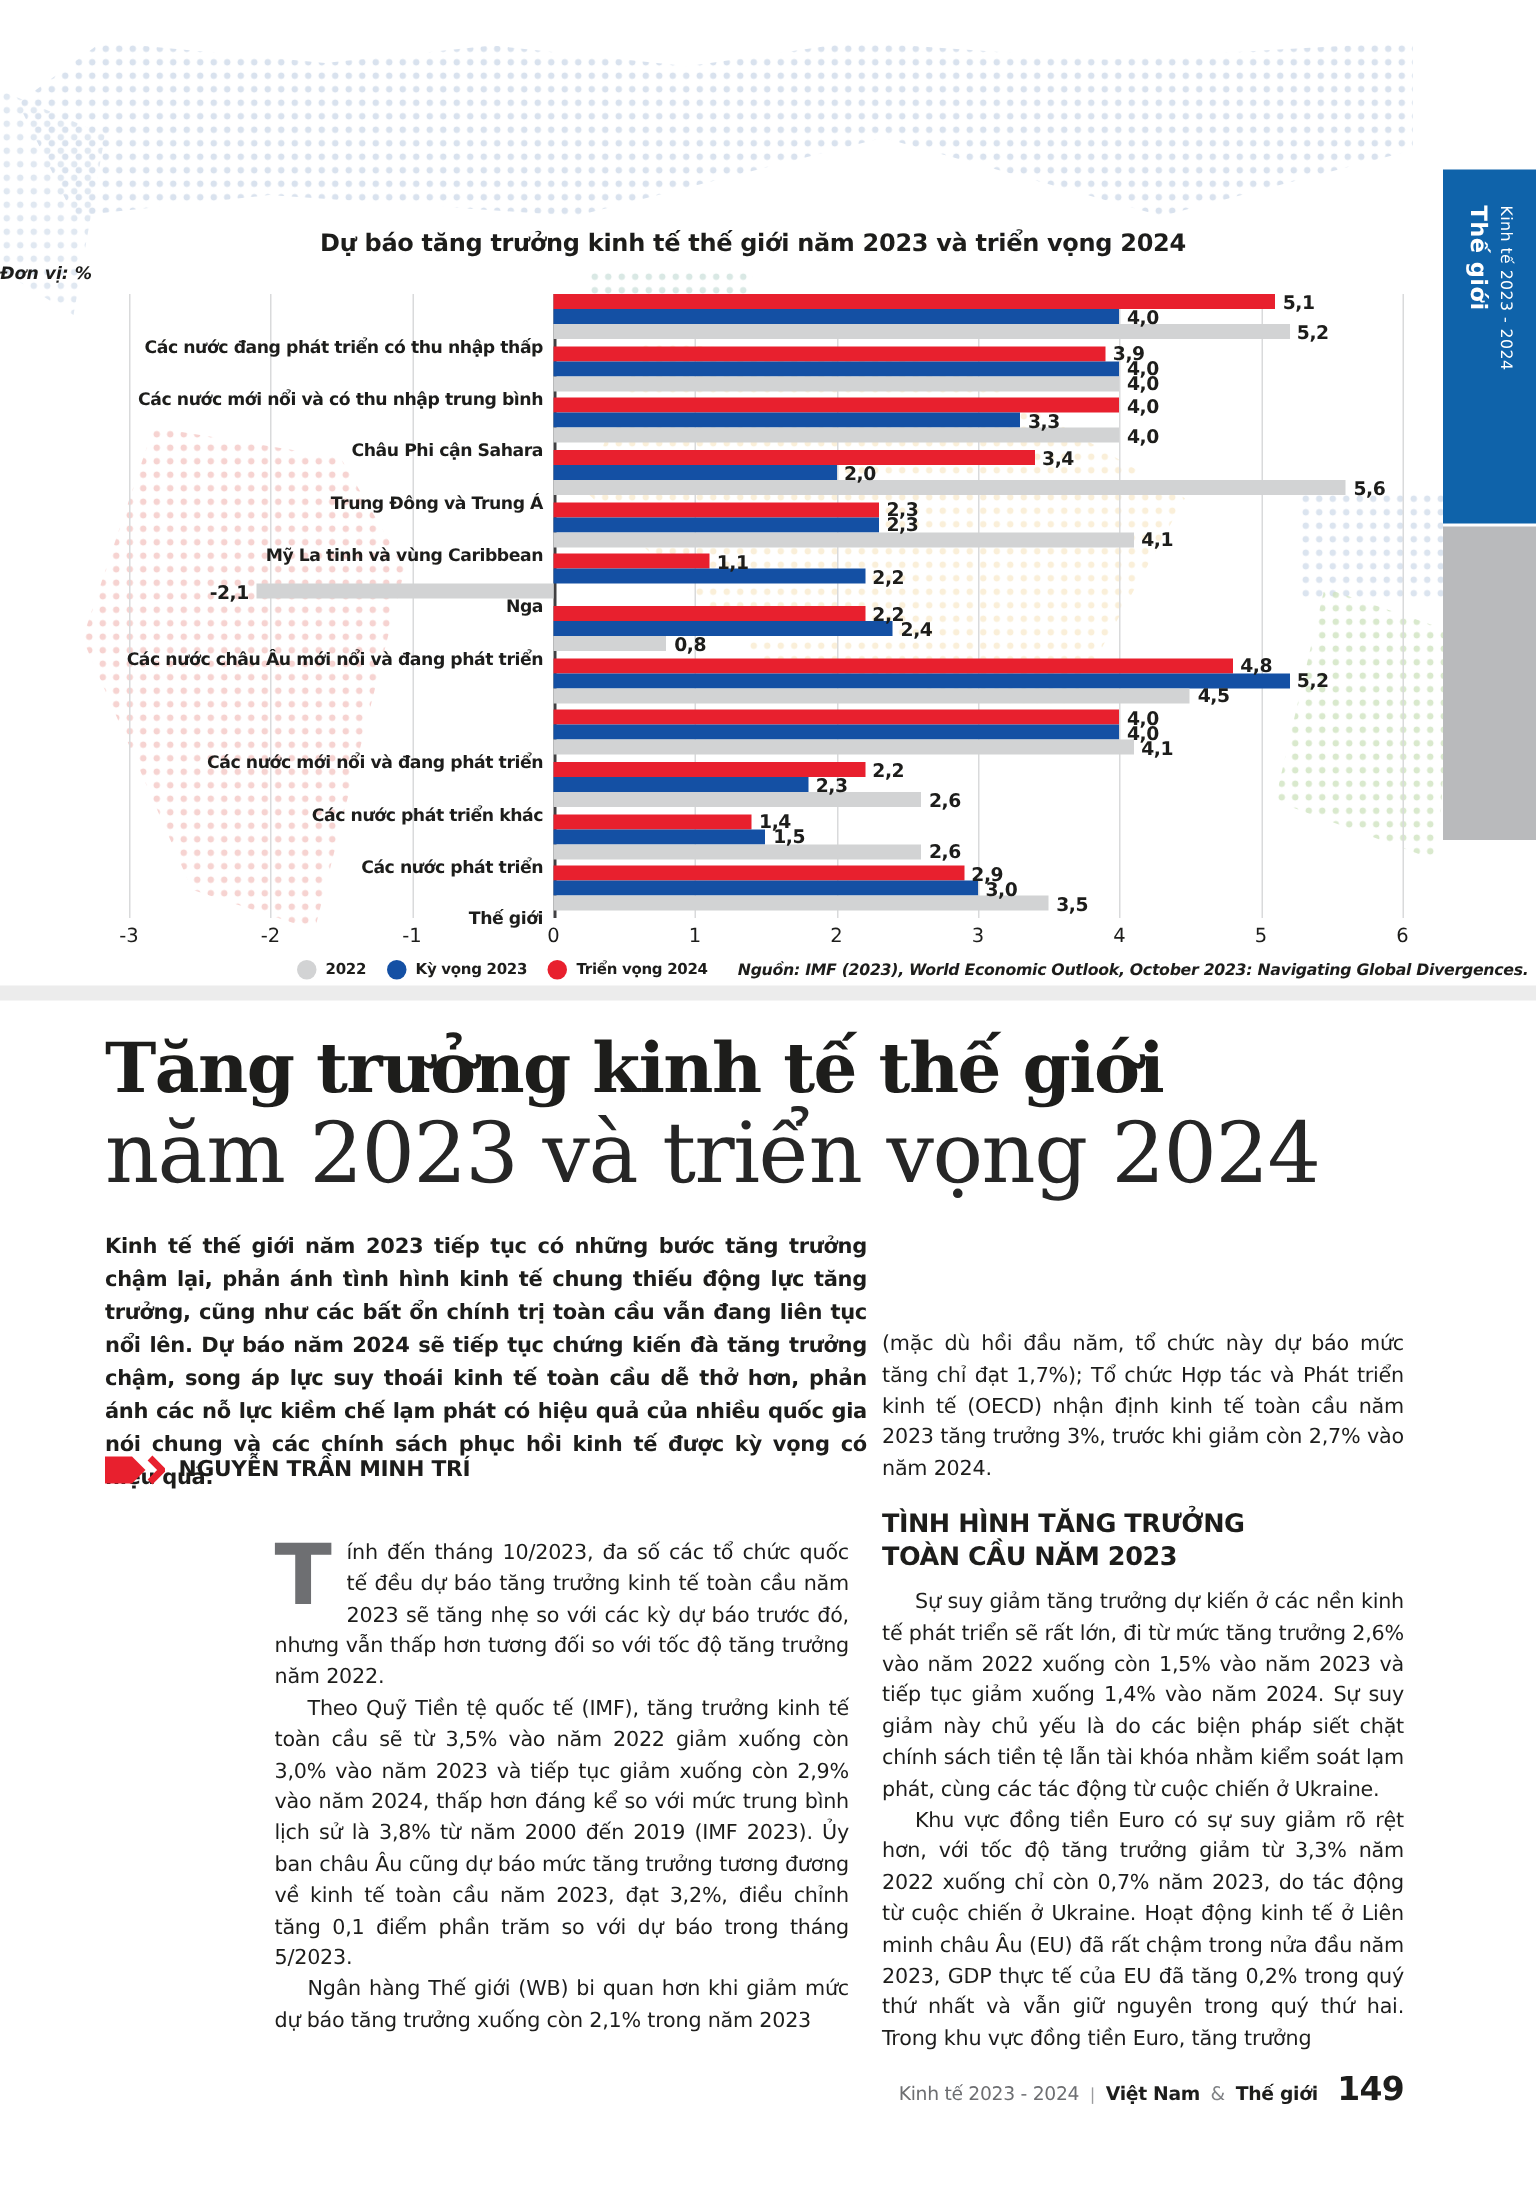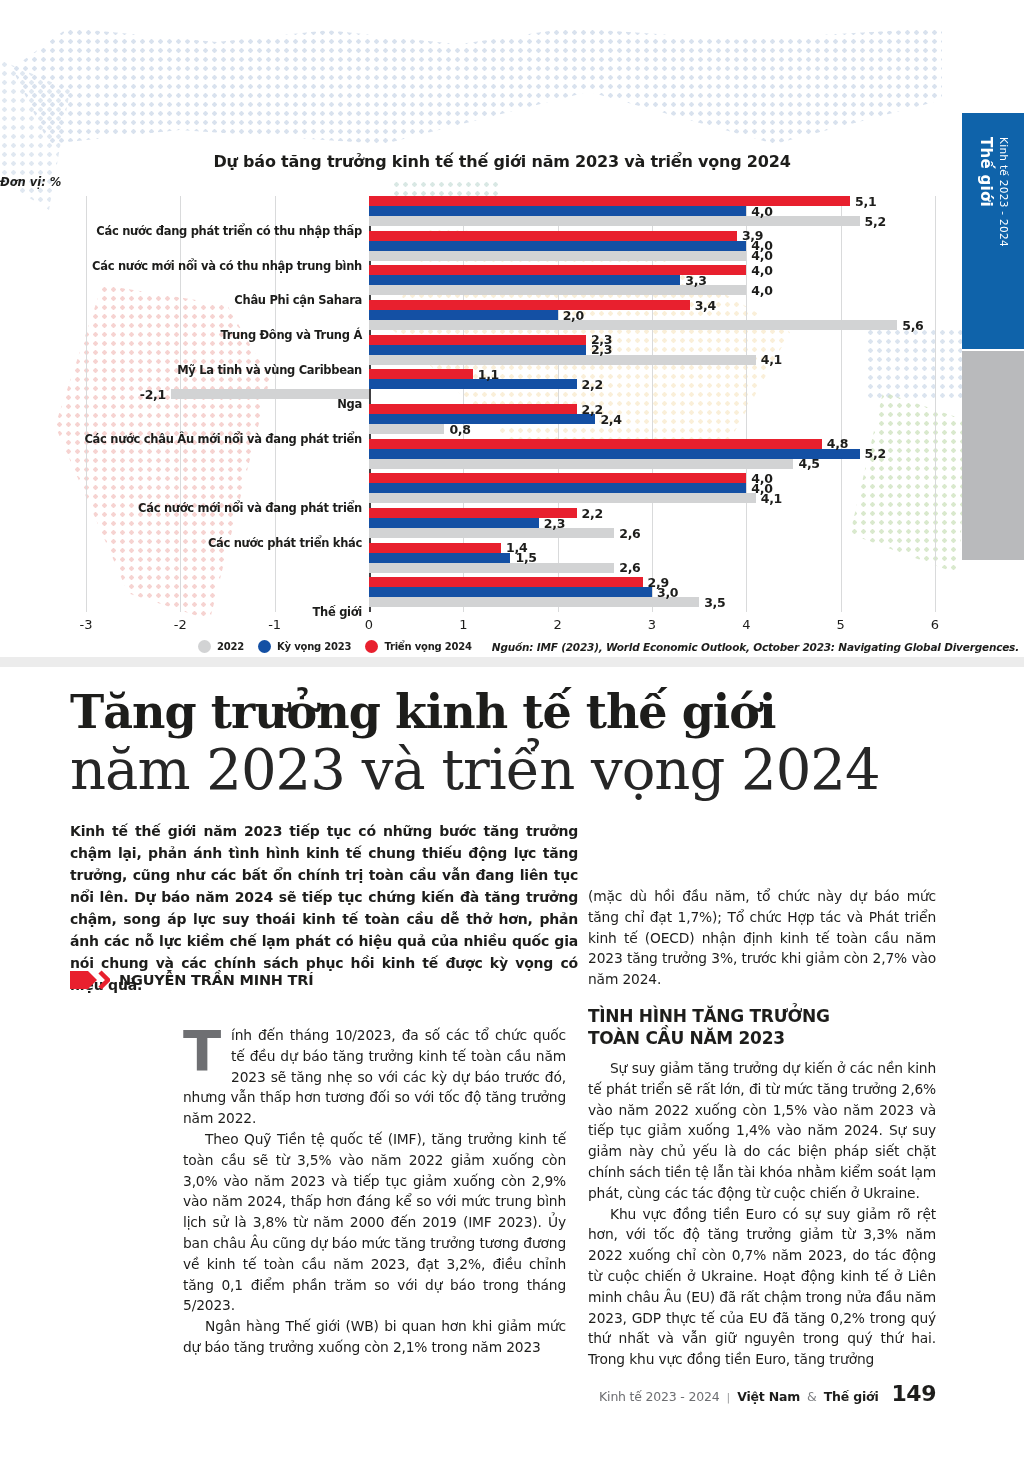--- a/index.html
+++ b/index.html
@@ -182,20 +182,21 @@
       <span class="val" style="top: 285.833px; left: calc(77.7778% + 5px);">4,0</span>
       <div class="bar" style="top: 297.333px; height: 10px; background: rgb(210, 211, 212); left: 33.3333%; width: 45.5556%;"></div>
       <span class="val" style="top: 295.833px; left: calc(78.8889% + 5px);">4,1</span>
       <div class="cat-label" style="top: 312px;">Các nước phát triển khác</div>
       <div class="bar" style="top: 312px; height: 10px; background: rgb(232, 32, 46); left: 33.3333%; width: 24.4444%;"></div>
       <span class="val" style="top: 310.5px; left: calc(57.7778% + 5px);">2,2</span>
       <div class="bar" style="top: 322px; height: 10px; background: rgb(20, 80, 164); left: 33.3333%; width: 20%;"></div>
       <span class="val" style="top: 320.5px; left: calc(53.3333% + 5px);">2,3</span>
       <div class="bar" style="top: 332px; height: 10px; background: rgb(210, 211, 212); left: 33.3333%; width: 28.8889%;"></div>
       <span class="val" style="top: 330.5px; left: calc(62.2222% + 5px);">2,6</span>
+      <div class="cat-label" style="top: 346.667px;">Các nước phát triển</div>
       <div class="bar" style="top: 346.667px; height: 10px; background: rgb(232, 32, 46); left: 33.3333%; width: 15.5556%;"></div>
       <span class="val" style="top: 345.167px; left: calc(48.8889% + 5px);">1,4</span>
       <div class="bar" style="top: 356.667px; height: 10px; background: rgb(20, 80, 164); left: 33.3333%; width: 16.6667%;"></div>
       <span class="val" style="top: 355.167px; left: calc(50% + 5px);">1,5</span>
       <div class="bar" style="top: 366.667px; height: 10px; background: rgb(210, 211, 212); left: 33.3333%; width: 28.8889%;"></div>
       <span class="val" style="top: 365.167px; left: calc(62.2222% + 5px);">2,6</span>
       <div class="cat-label" style="top: 381.333px;">Thế giới</div>
       <div class="bar" style="top: 381.333px; height: 10px; background: rgb(232, 32, 46); left: 33.3333%; width: 32.2222%;"></div>
       <span class="val" style="top: 379.833px; left: calc(65.5556% + 5px);">2,9</span>
       <div class="bar" style="top: 391.333px; height: 10px; background: rgb(20, 80, 164); left: 33.3333%; width: 33.3333%;"></div>

